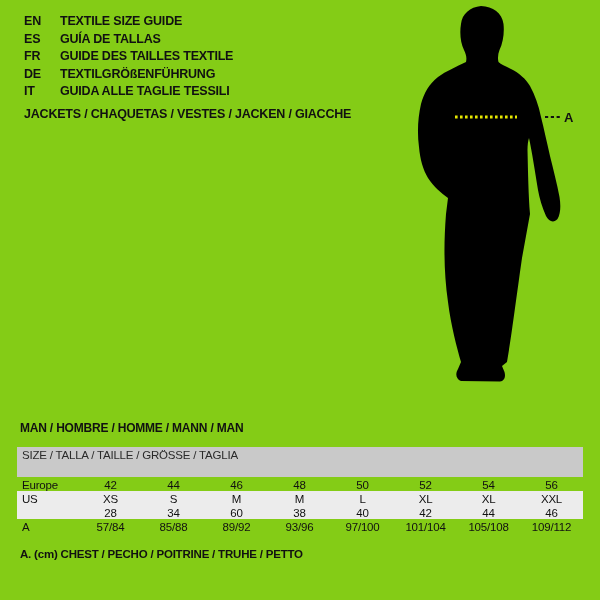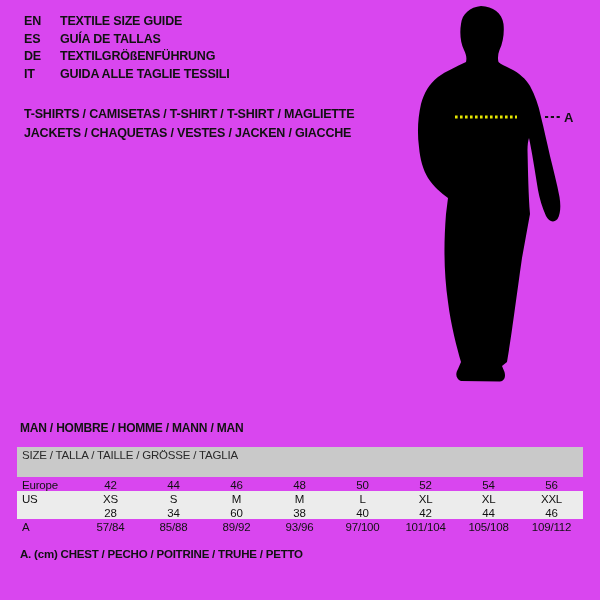--- a/index.html
+++ b/index.html
@@ -10,21 +10,21 @@
   }
   *{margin:0;padding:0;box-sizing:border-box;}
   html,body{background:#ffffff;}
   body{
     font-family:"Liberation Sans","DejaVu Sans",sans-serif;
     color:var(--ink);
   }
   .canvas{
     position:relative;
     width:600px;height:600px;
-    background:#d946ef;
+    background:#84cc16;
     overflow:hidden;
   }
   
   .lang-block{
     position:absolute;left:24px;top:13px;
   }
   .lang-row{
     display:flex;
     height:17.5px;line-height:17.5px;
     font-size:12.5px;font-weight:700;letter-spacing:-0.2px;
@@ -85,31 +85,34 @@
   <div class="lang-block">
     <div class="lang-row">
       <span class="lang-code">EN</span>
       <span class="lang-label">TEXTILE SIZE GUIDE</span>
     </div>
     <div class="lang-row">
       <span class="lang-code">ES</span>
       <span class="lang-label">GUÍA DE TALLAS</span>
     </div>
     <div class="lang-row">
+      <span class="lang-code">FR</span>
+      <span class="lang-label">GUIDE DES TAILLES TEXTILE</span>
+    </div>
+    <div class="lang-row">
       <span class="lang-code">DE</span>
       <span class="lang-label">TEXTILGRÖßENFÜHRUNG</span>
     </div>
     <div class="lang-row">
       <span class="lang-code">IT</span>
       <span class="lang-label">GUIDA ALLE TAGLIE TESSILI</span>
     </div>
   </div>
 
   <div class="category-block">
-    <div>T-SHIRTS / CAMISETAS / T-SHIRT / T-SHIRT / MAGLIETTE</div>
     <div>JACKETS / CHAQUETAS / VESTES / JACKEN / GIACCHE</div>
   </div>
 
   <div class="figure">
     <svg viewBox="398 2 182 392" xmlns="http://www.w3.org/2000/svg">
       <path fill="#000000" d="
         M481 6
         C 470 7 462 14 461 24
         C 459.5 33 460.5 43 464 50
         C 466 54 467 58 466 62

